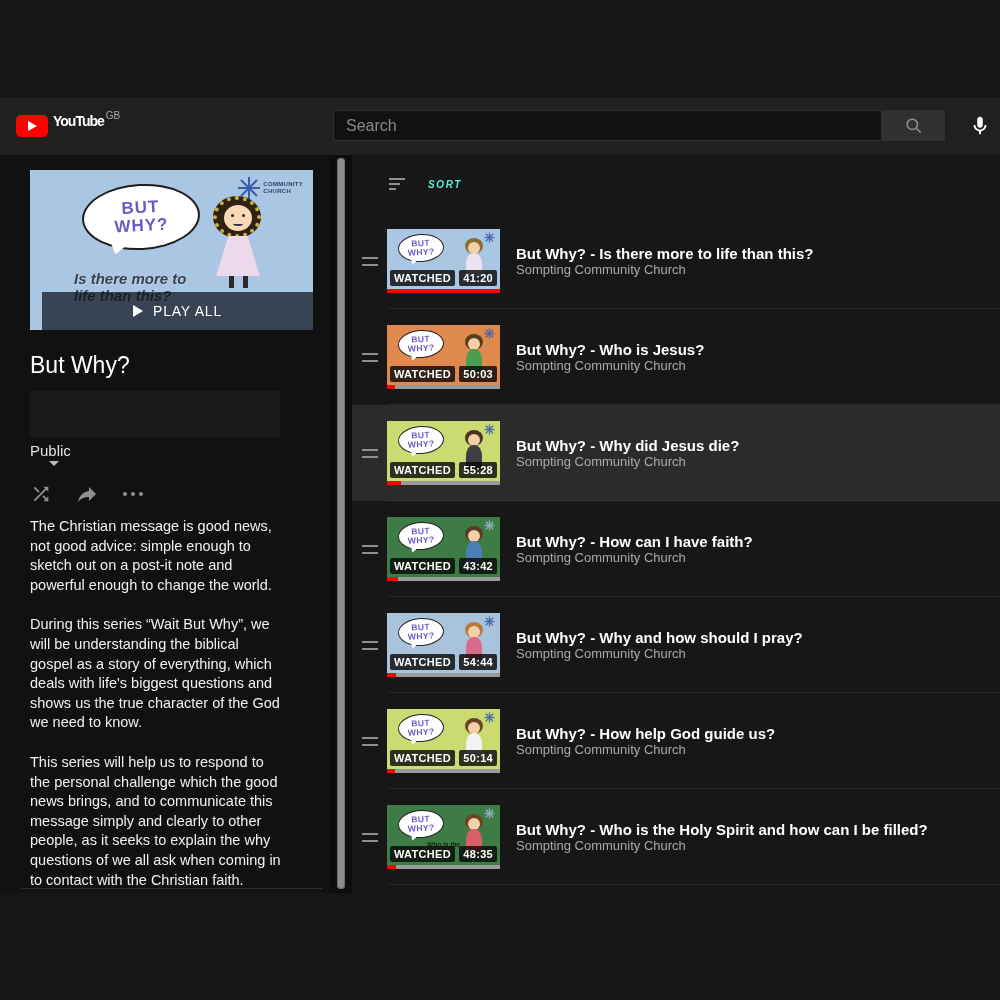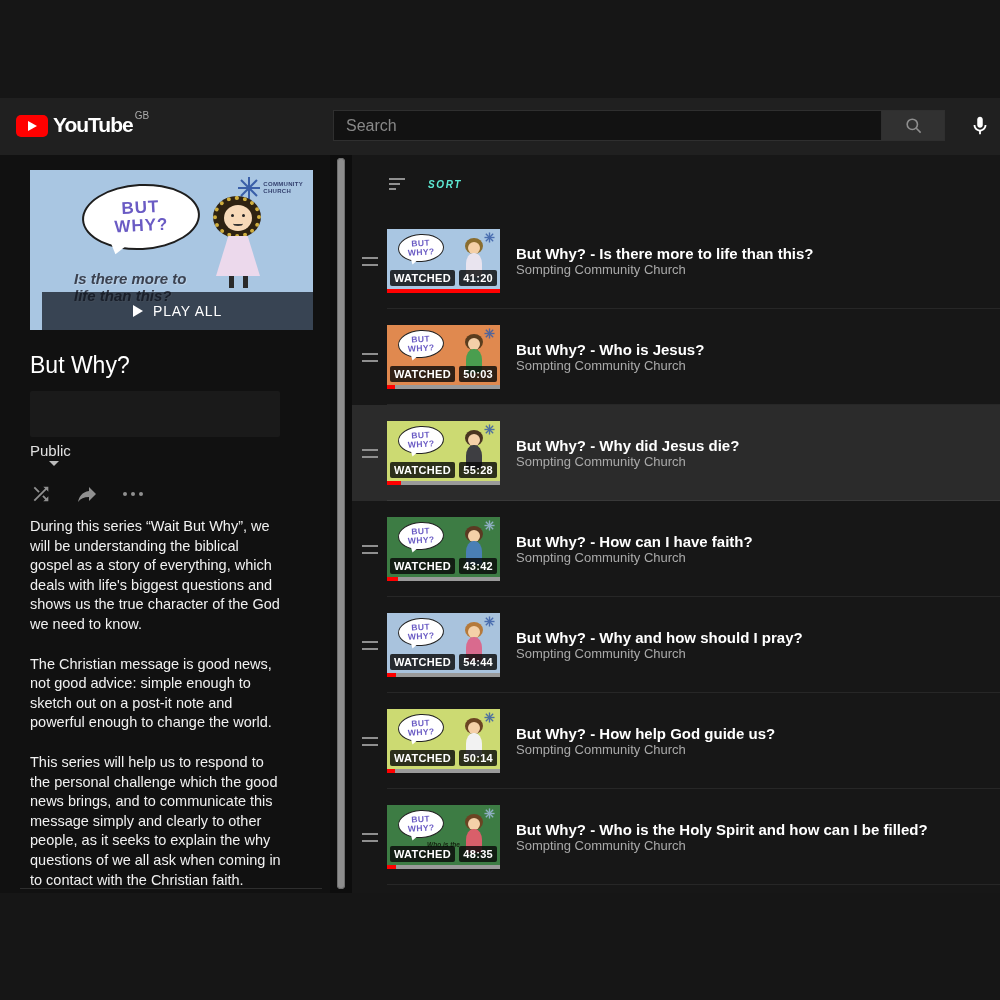--- a/index.html
+++ b/index.html
@@ -5,21 +5,21 @@
   * { margin:0; padding:0; box-sizing:border-box; }
   html,body { background:#151515; }
   body { font-family:"Liberation Sans", sans-serif; }
   .canvas { position:relative; width:1000px; height:1000px; background:#161616; overflow:hidden; }
 
   
   .masthead { position:absolute; left:0; top:98px; width:1000px; height:57px; background:#202020; }
   .logo-wrap { position:absolute; left:16px; top:14px; display:flex; align-items:flex-start; cursor:pointer; }
   .logo-mark { width:32px; height:22px; background:#ff0000; border-radius:5px; position:relative; margin-top:3px; }
   .logo-mark::after { content:""; position:absolute; left:12px; top:6px; border-left:9px solid #fff; border-top:5px solid transparent; border-bottom:5px solid transparent; }
-  .logo-text { color:#fff; font-size:21px; font-weight:bold; letter-spacing:-1px; margin-left:5px; margin-top:1px; }
+  .logo-text { color:#fff; font-size:14px; font-weight:bold; letter-spacing:-1px; margin-left:5px; margin-top:1px; }
   .logo-region { color:#aaa; font-size:10px; margin-left:2px; margin-top:-2px; letter-spacing:0; }
   .search-area { position:absolute; left:333px; top:12px; display:flex; align-items:center; }
   .search-input { width:549px; height:31px; background:#121212; border:1px solid #2f2f2f; color:#ddd; font-size:16px; padding:0 12px; outline:none; font-family:"Liberation Sans", sans-serif; }
   .search-input::placeholder { color:#888; }
   .search-btn { width:63px; height:31px; background:#313131; border:1px solid #2f2f2f; border-left:none; display:flex; align-items:center; justify-content:center; cursor:pointer; }
   .mic-btn { margin-left:22px; width:26px; height:26px; display:flex; align-items:center; justify-content:center; cursor:pointer; background:none; border:none; }
 
   
   .content { position:absolute; left:0; top:155px; width:1000px; height:738px; display:flex; }
   .sidebar { position:relative; width:330px; height:738px; background:#111111; }
@@ -197,22 +197,22 @@
         <button class="act-btn">
           <span class="dots">
               <i></i>
               <i></i>
               <i></i>
             </span>
         </button>
       </div>
 
       <div class="pl-desc">
+        <p>The Christian message is good news, not good advice: simple enough to sketch out on a post-it note and powerful enough to change the world.</p>
         <p>During this series “Wait But Why”, we will be understanding the biblical gospel as a story of everything, which deals with life's biggest questions and shows us the true character of the God we need to know.</p>
-        <p>The Christian message is good news, not good advice: simple enough to sketch out on a post-it note and powerful enough to change the world.</p>
         <p>This series will help us to respond to the personal challenge which the good news brings, and to communicate this message simply and clearly to other people, as it seeks to explain the why questions of we all ask when coming in to contact with the Christian faith.</p>
       </div>
 
       <div class="side-divider"></div>
     </div>
 
     <div class="gutter">
       <div class="scroll-thumb"></div>
     </div>
 

